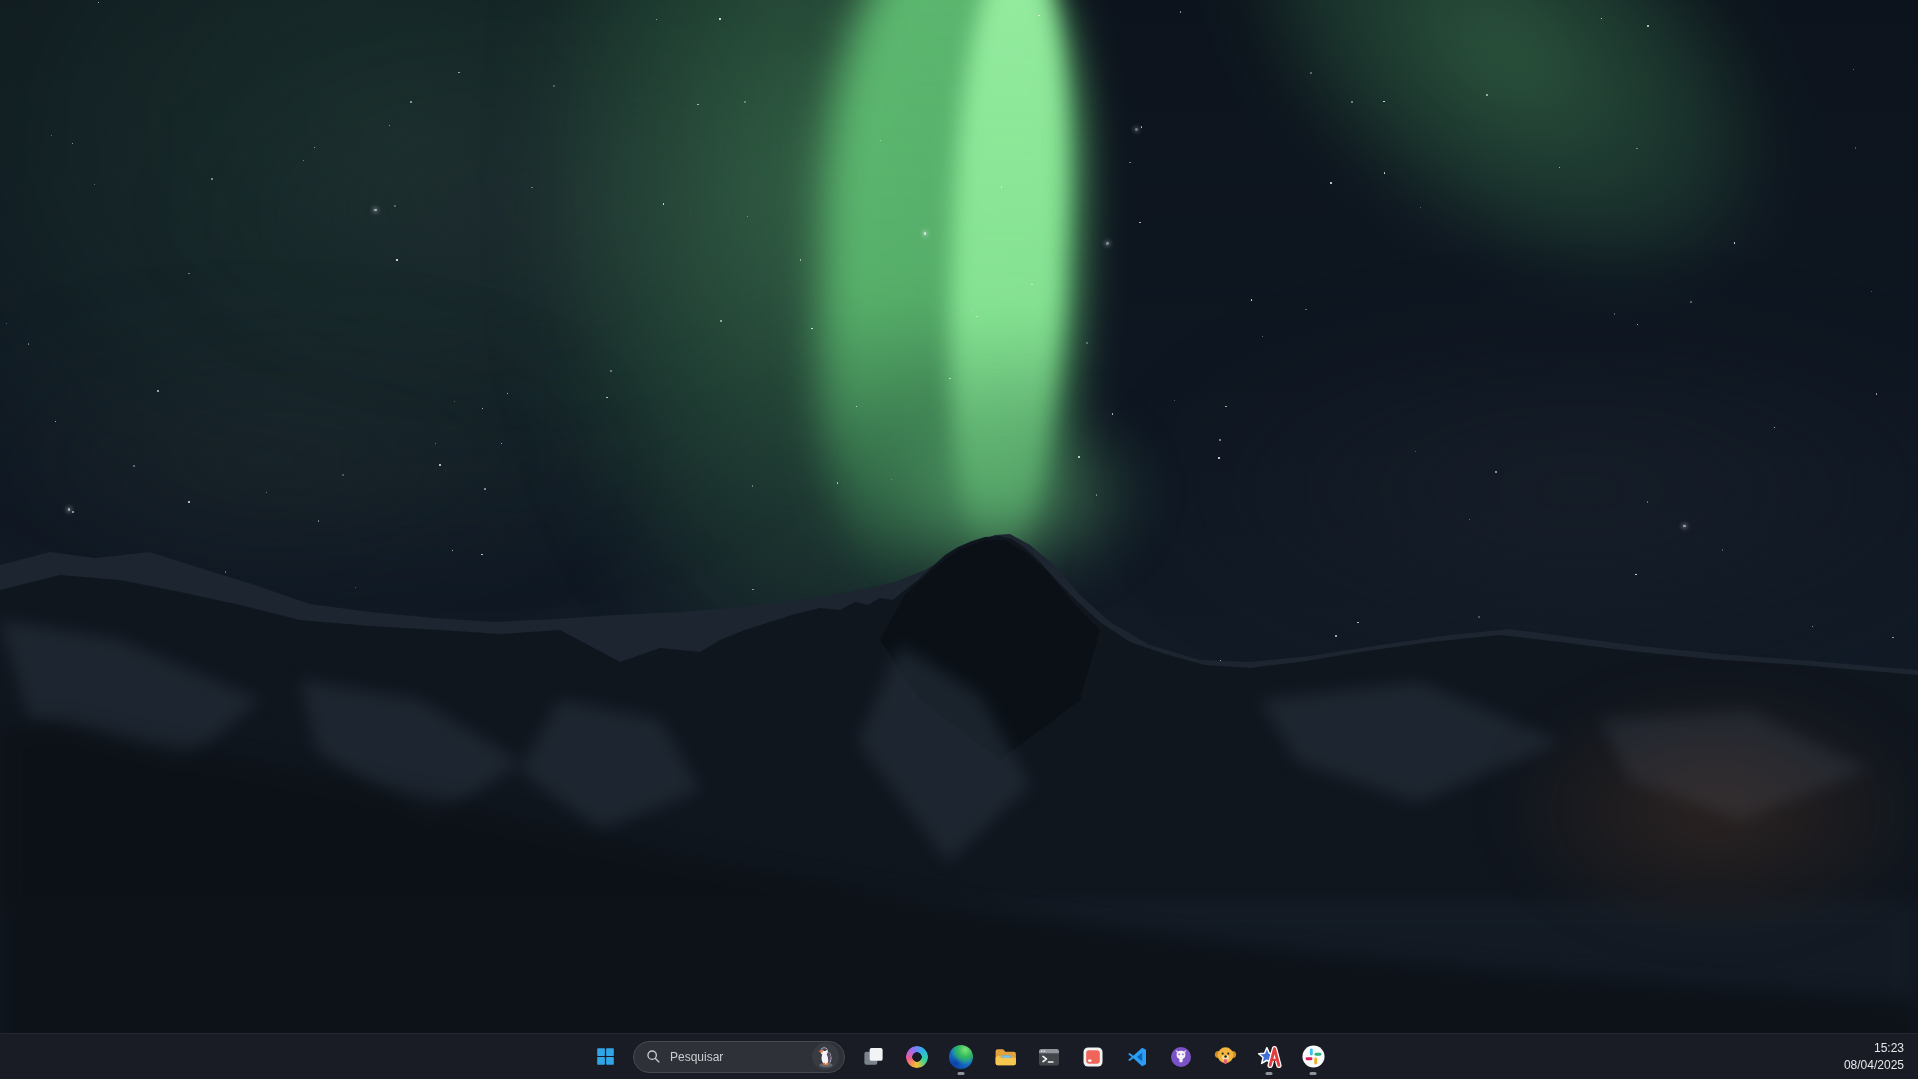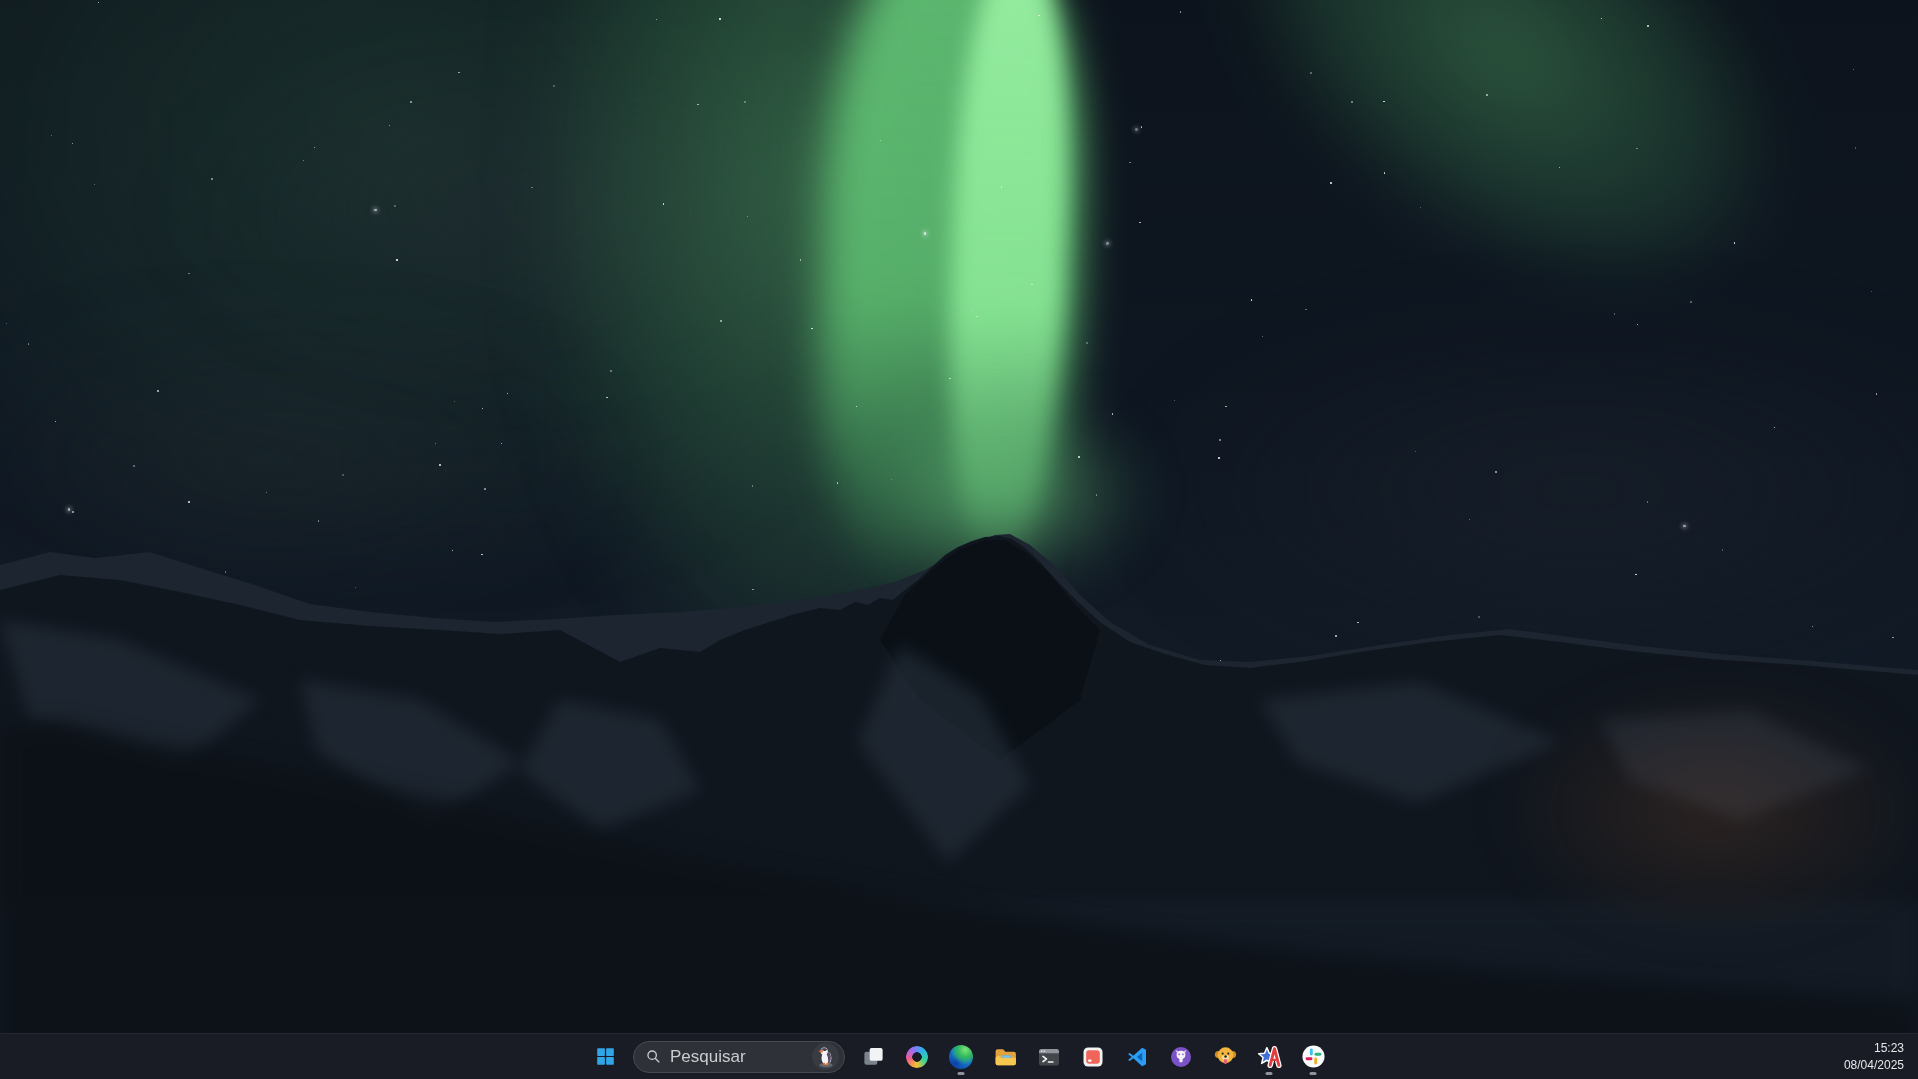--- a/index.html
+++ b/index.html
@@ -54,21 +54,21 @@
     position:relative;width:40px;height:40px;margin:0 2px;border:none;border-radius:6px;
     background:transparent;display:flex;align-items:center;justify-content:center;cursor:pointer;padding:0;
   }
   .run-dot{position:absolute;bottom:2px;left:50%;transform:translateX(-50%);
     width:7px;height:3px;border-radius:2px;background:#8d939b;}
   .searchbox{
     height:32px;min-width:212px;margin:0 6px;border-radius:16px;
     background:#2e3138;border:1px solid #46494e;
     display:flex;align-items:center;gap:9px;padding:0 5px 0 12px;cursor:pointer;
   }
-  .search-text{font-size:17px;color:#cbcdd0;flex:1;white-space:nowrap;}
+  .search-text{font-size:12px;color:#cbcdd0;flex:1;white-space:nowrap;}
   .search-img{width:27px;height:27px;border-radius:50%;background:rgba(255,255,255,.05);
     display:flex;align-items:center;justify-content:center;}
   .tb-clock{
     position:absolute;right:0;top:0;height:100%;padding:0 14px 0 10px;
     display:flex;flex-direction:column;justify-content:center;align-items:flex-end;
     color:#e6e8ea;font-size:12px;line-height:1.4;cursor:default;border-radius:6px;
   }
   
   .ic{display:block;}
   .icon-copilot{width:22px;height:22px;border-radius:50%;

